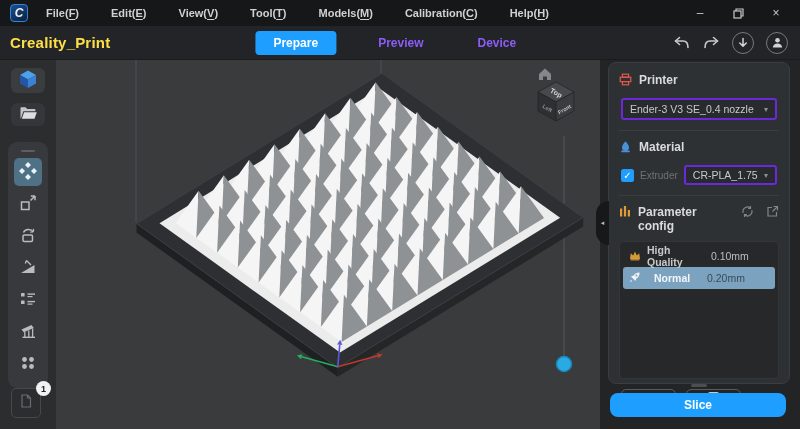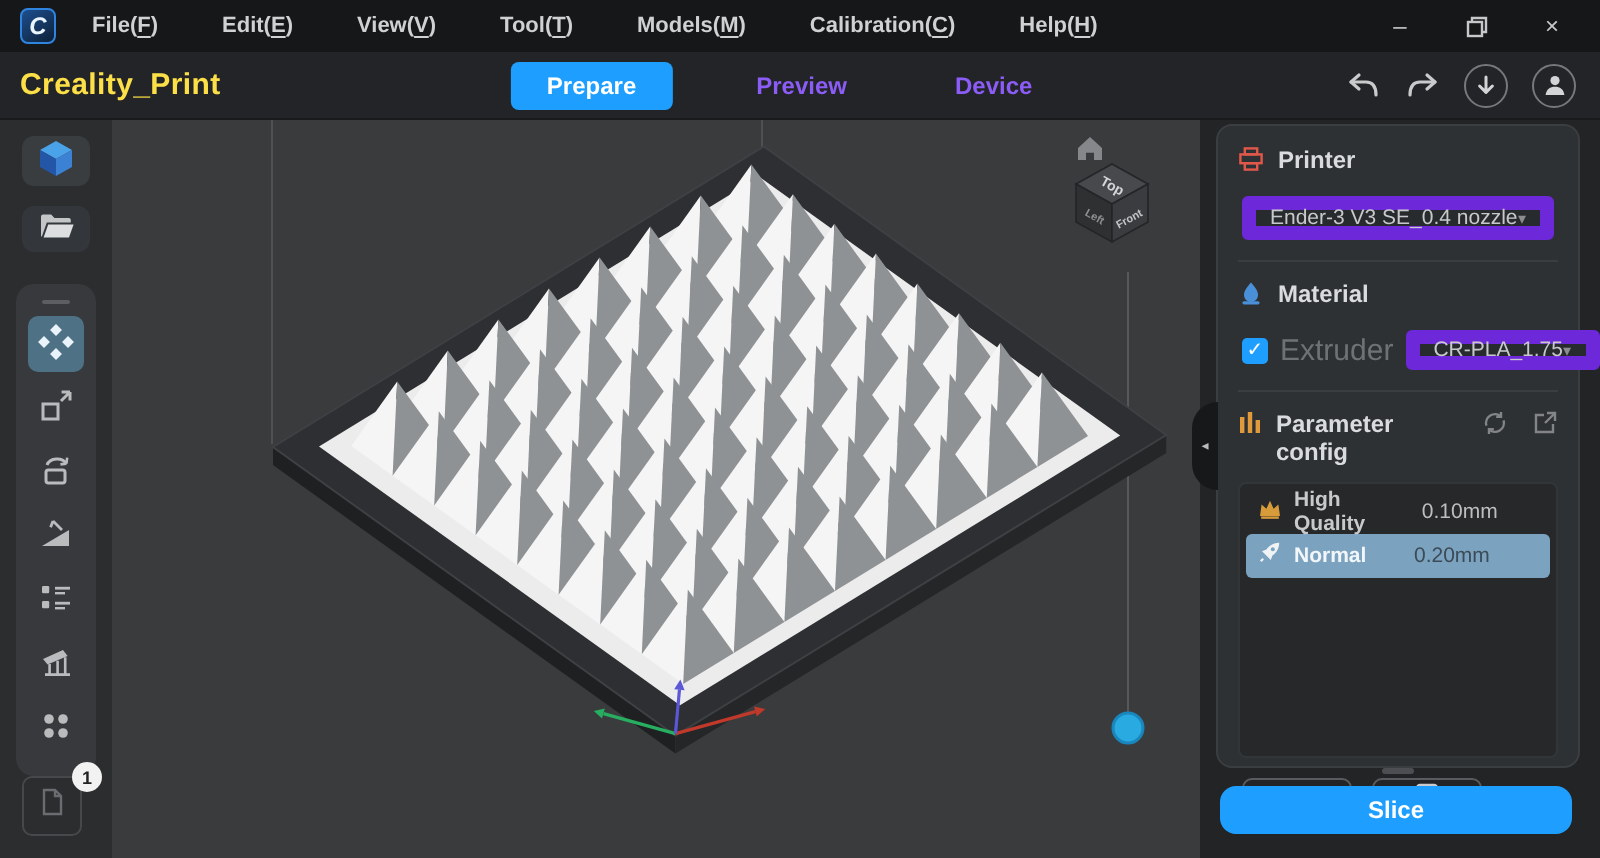--- a/index.html
+++ b/index.html
@@ -58,38 +58,38 @@
   
   .viewport { flex:1; position:relative; background:#393b3d; overflow:hidden; }
   .viewport svg { position:absolute; inset:0; }
 
   
   .rightcol { width:200px; background:#222426; position:relative; flex:none; }
   .panel { position:absolute; left:8px; right:10px; top:2px; height:322px; background:#2e3134;
            border:1px solid #3b3e41; border-radius:8px; padding:10px 10px 8px 10px; }
   .sec-head { display:flex; align-items:flex-start; gap:7px; font-size:12px; font-weight:bold; color:#d9dbdd; }
   .sec-head .spacer { margin-left:auto; display:flex; gap:12px; }
-  .dropdown { margin:9px 2px 10px 2px; height:22px; background:#282b2d; border:7px solid #6d28d9;
+  .dropdown { margin:9px 2px 10px 2px; height:22px; background:#282b2d; border:2px solid #6d28d9;
               border-radius:3px; display:flex; align-items:center; padding:0 7px; cursor:pointer; }
   .dropdown .dd-text { font-size:10.5px; color:#c7c9cb; white-space:nowrap; overflow:hidden; }
   .dropdown .caret { margin-left:auto; color:#8b8d8f; font-size:8px; }
   .divider { height:1px; background:#3b3e41; margin:2px 0 9px 0; }
   .mat-row { display:flex; align-items:center; gap:6px; margin:9px 2px 10px 2px; }
   .checkbox { width:13px; height:13px; background:#1e9fff; border-radius:2.5px; color:#fff; font-size:10px;
               line-height:13px; text-align:center; cursor:pointer; flex:none; }
-  .mat-label { font-size:15px; color:#6f7275; }
+  .mat-label { font-size:10px; color:#6f7275; }
   .mat-row .dropdown { margin:0 0 0 auto; width:100px; height:20px; }
   .param-list { background:#26282a; border:1px solid #333639; border-radius:4px; height:138px;
                 margin-top:8px; padding:3px; overflow:hidden; }
   .param-row { height:22px; display:flex; align-items:center; gap:6px; padding:0 6px; border-radius:3px;
                cursor:pointer; }
   .param-row .p-name { font-size:10.5px; color:#c7c9cb; font-weight:bold; }
   .param-row .p-val { font-size:10.5px; color:#bcbec0; margin-left:auto; width:62px; }
   .param-row.selected { background:#7ba3c0; }
-  .param-row.selected .p-name { color:#f2f6f9; }
+  .param-row.selected .p-name { color:#f2f6f9;margin-left:7px; }
   .param-row.selected .p-val { color:#3c4b57; }
   .panel-actions { display:flex; align-items:center; gap:10px; margin-top:10px; padding:0 2px; }
   .pa-btn { flex:1; height:20px; border:1px solid #595c5f; background:transparent; border-radius:5px;
             color:#c8cacc; font-size:13px; cursor:pointer; display:flex; align-items:center; justify-content:center; }
   .pa-trash { width:26px; display:flex; justify-content:center; cursor:pointer; }
   .collapse-handle { position:absolute; left:-13px; top:138px; width:13px; height:44px;
                      background:#17181a; border-radius:22px 0 0 22px; display:flex; align-items:center;
                      justify-content:center; color:#b8babc; font-size:7px; cursor:pointer; }
   .panel-grip { position:absolute; left:50%; bottom:-4px; transform:translateX(-50%);
                 width:16px; height:3px; border-radius:2px; background:#4c4e51; }

